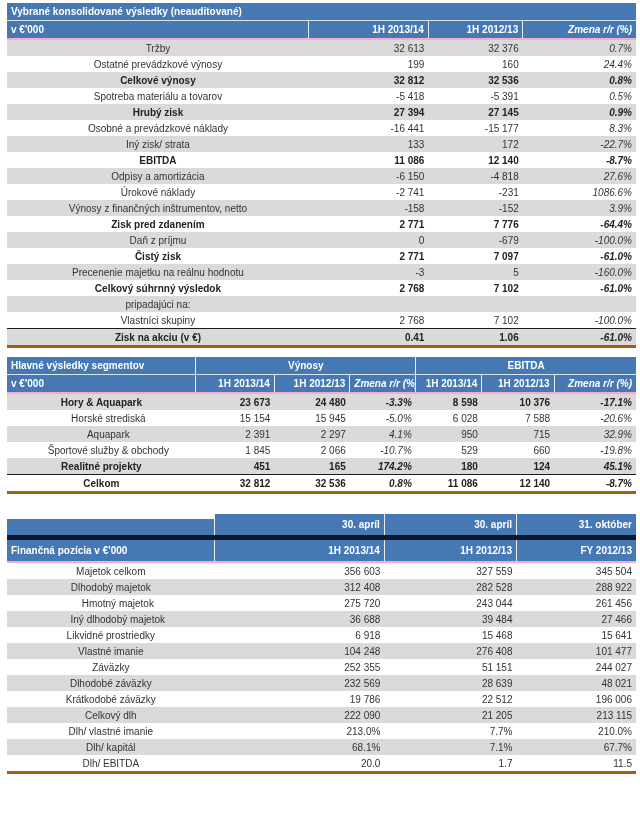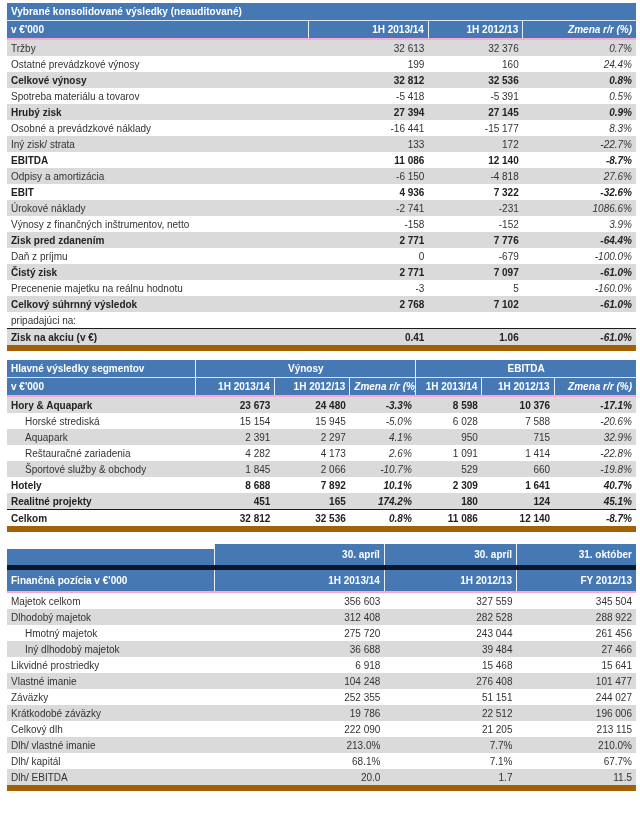--- a/index.html
+++ b/index.html
@@ -10,21 +10,21 @@
     -webkit-font-smoothing:antialiased;
   }
   .page{padding:3px 4px 2px 7px;}
   table{
     width:100%;
     border-collapse:collapse;
     table-layout:fixed;
     font-size:10px;
   }
   #t1{margin-bottom:9px;}
-  #t2{margin-bottom:12px;}
+  #t2{margin-bottom:20px;}
   
   thead th{
     background:#4679b4;
     color:#fff;
     font-weight:bold;
     padding:2px 4px;
     height:13px;
     text-align:right;
     vertical-align:middle;
     white-space:nowrap;
@@ -43,28 +43,28 @@
     border-left:none;
   }
   
   tbody td{
     height:16px;
     padding:0 4px;
     vertical-align:middle;
     white-space:nowrap;
     overflow:hidden;
   }
-  td.label{text-align:left;}
+  td.label{text-align:center;}
   td.label.indent{padding-left:18px;}
   td.num{text-align:right;}
   td.chg{font-style:italic;}
   td.it{}
   tr.bold td{font-weight:bold;color:#222;}
   tr.topline td{border-top:1px solid #1c1c1c;}
-  tbody tr:last-child td{border-bottom:6px solid #a16207;}
+  tbody tr:last-child td{border-bottom:3px solid #a16207;}
   #t1 tbody tr:nth-child(odd){background:#dadada;}
   #t2 tbody tr:nth-child(odd){background:#dadada;}
   #t3 tbody tr:nth-child(even){background:#dadada;}
 </style>
 </head>
 <body>
 
 <div class="page">
 
   <table id="t1">
@@ -133,26 +133,20 @@
           <td class="num">11 086</td>
           <td class="num">12 140</td>
           <td class="num chg">-8.7%</td>
         </tr>
         <tr>
           <td class="label">Odpisy a amortizácia</td>
           <td class="num">-6 150</td>
           <td class="num">-4 818</td>
           <td class="num chg">27.6%</td>
         </tr>
-        <tr class="bold">
-          <td class="label">EBIT</td>
-          <td class="num">4 936</td>
-          <td class="num">7 322</td>
-          <td class="num chg">-32.6%</td>
-        </tr>
         <tr>
           <td class="label">Úrokové náklady</td>
           <td class="num">-2 741</td>
           <td class="num">-231</td>
           <td class="num chg">1086.6%</td>
         </tr>
         <tr>
           <td class="label">Výnosy z finančných inštrumentov, netto</td>
           <td class="num">-158</td>
           <td class="num">-152</td>
@@ -186,20 +180,26 @@
           <td class="label">Celkový súhrnný výsledok</td>
           <td class="num">2 768</td>
           <td class="num">7 102</td>
           <td class="num chg">-61.0%</td>
         </tr>
         <tr>
           <td class="label">pripadajúci na:</td>
           <td class="num"></td>
           <td class="num"></td>
           <td class="num chg"></td>
+        </tr>
+        <tr>
+          <td class="label">Vlastníci skupiny</td>
+          <td class="num">2 768</td>
+          <td class="num">7 102</td>
+          <td class="num chg">-100.0%</td>
         </tr>
         <tr class="bold topline">
           <td class="label">Zisk na akciu (v €)</td>
           <td class="num">0.41</td>
           <td class="num">1.06</td>
           <td class="num chg">-61.0%</td>
         </tr>
       </tbody>
   </table>
 
@@ -251,45 +251,27 @@
         <tr>
           <td class="label indent">Aquapark</td>
           <td class="num">2 391</td>
           <td class="num">2 297</td>
           <td class="num chg">4.1%</td>
           <td class="num">950</td>
           <td class="num">715</td>
           <td class="num chg">32.9%</td>
         </tr>
         <tr>
-          <td class="label indent">Reštauračné zariadenia</td>
-          <td class="num">4 282</td>
-          <td class="num">4 173</td>
-          <td class="num chg">2.6%</td>
-          <td class="num">1 091</td>
-          <td class="num">1 414</td>
-          <td class="num chg">-22.8%</td>
-        </tr>
-        <tr>
           <td class="label indent">Športové služby &amp; obchody</td>
           <td class="num">1 845</td>
           <td class="num">2 066</td>
           <td class="num chg">-10.7%</td>
           <td class="num">529</td>
           <td class="num">660</td>
           <td class="num chg">-19.8%</td>
-        </tr>
-        <tr class="bold">
-          <td class="label">Hotely</td>
-          <td class="num">8 688</td>
-          <td class="num">7 892</td>
-          <td class="num chg">10.1%</td>
-          <td class="num">2 309</td>
-          <td class="num">1 641</td>
-          <td class="num chg">40.7%</td>
         </tr>
         <tr class="bold">
           <td class="label">Realitné projekty</td>
           <td class="num">451</td>
           <td class="num">165</td>
           <td class="num chg">174.2%</td>
           <td class="num">180</td>
           <td class="num">124</td>
           <td class="num chg">45.1%</td>
         </tr>
@@ -363,20 +345,26 @@
           <td class="num">276 408</td>
           <td class="num">101 477</td>
         </tr>
         <tr>
           <td class="label">Záväzky</td>
           <td class="num">252 355</td>
           <td class="num">51 151</td>
           <td class="num">244 027</td>
         </tr>
         <tr>
+          <td class="label">Dlhodobé záväzky</td>
+          <td class="num">232 569</td>
+          <td class="num">28 639</td>
+          <td class="num">48 021</td>
+        </tr>
+        <tr>
           <td class="label">Krátkodobé záväzky</td>
           <td class="num">19 786</td>
           <td class="num">22 512</td>
           <td class="num">196 006</td>
         </tr>
         <tr>
           <td class="label">Celkový dlh</td>
           <td class="num">222 090</td>
           <td class="num">21 205</td>
           <td class="num">213 115</td>

